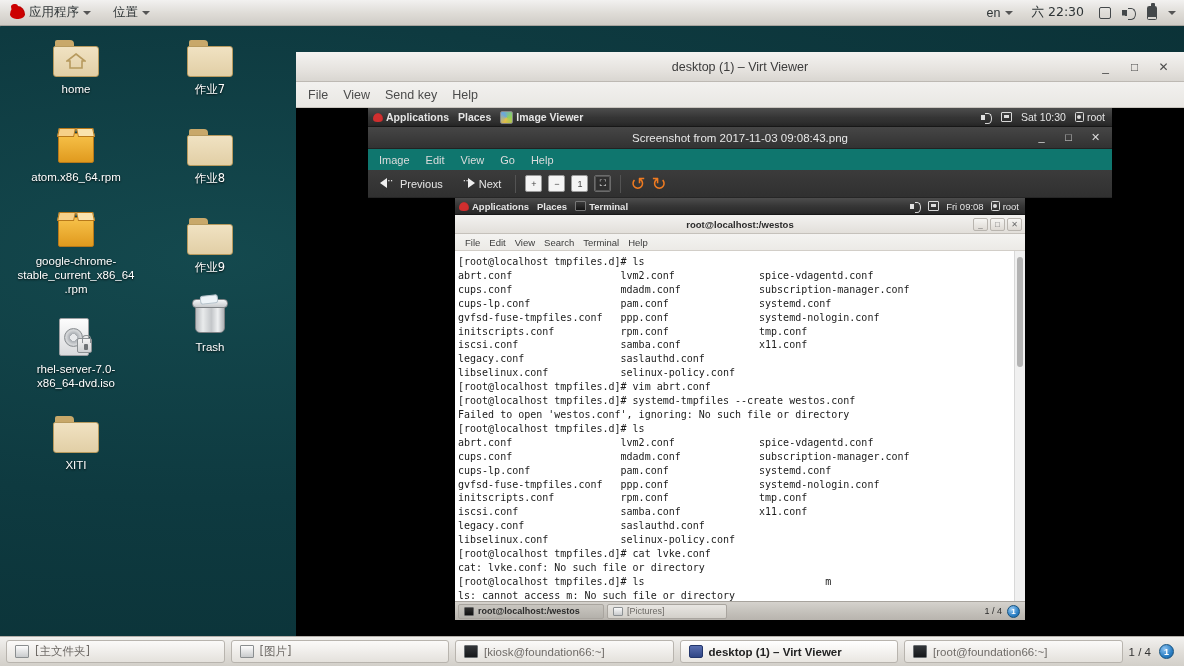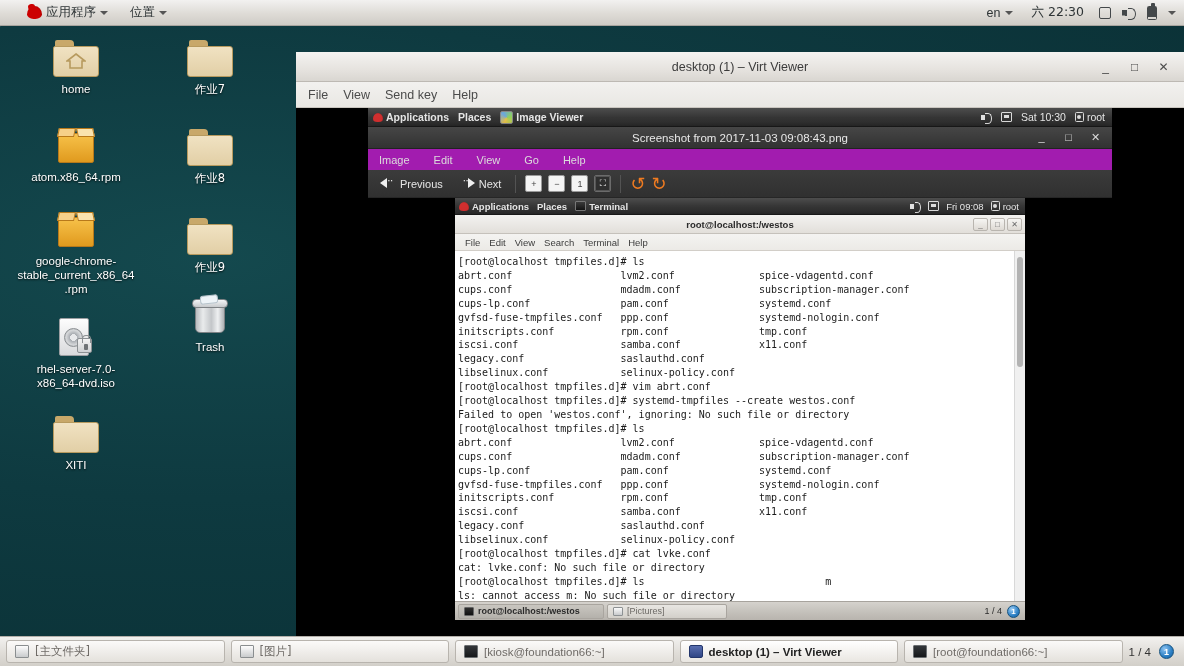--- a/index.html
+++ b/index.html
@@ -11,21 +11,21 @@
   }
   #screen { position: relative; width: 1184px; height: 666px; overflow: hidden; }
 
   
   #host-top-panel {
     position: absolute; left: 0; top: 0; width: 1184px; height: 26px;
     background: linear-gradient(180deg,#f2f1f0 0%,#dedbd6 55%,#cfccc6 100%);
     border-bottom: 1px solid #a8a49e;
     display: flex; align-items: center; font-size: 12.5px; color: #2e3436;
   }
-  .hp-left { display: flex; align-items: center; gap: 14px; padding-left: 23px; }
+  .hp-left { display: flex; align-items: center; gap: 14px; padding-left: 6px; }
   .hp-right { margin-left: auto; display: flex; align-items: center; gap: 11px; padding-right: 8px; }
   .hp-item { display: flex; align-items: center; gap: 4px; padding: 2px 4px; cursor: default; }
   .redhat-logo {
     width: 15px; height: 13px;
     background: radial-gradient(circle at 45% 60%, #cc0000 55%, #8b0000 100%);
     border-radius: 55% 55% 48% 48% / 70% 70% 40% 40%;
     position: relative; display: inline-block;
   }
   .redhat-logo:after {
     content: ""; position: absolute; left: 1px; top: -2px; width: 7px; height: 5px;
@@ -202,21 +202,21 @@
   }
   #iv-titlebar {
     height: 22px; background: linear-gradient(180deg,#464646 0%,#323232 100%);
     position: relative; display: flex; align-items: center;
     border-bottom: 1px solid #222;
   }
   #iv-title { position: absolute; left: 0; right: 0; text-align: center; font-size: 11.5px; color: #e8e8e8; }
   .iv-btns { margin-left: auto; display: flex; align-items: center; gap: 14px; padding-right: 10px; z-index: 2; }
   .iv-btns .wbtn { color: #dcdcdc; font-size: 11px; }
   #iv-menubar {
-    height: 21px; background: #a21caf; display: flex; align-items: center; gap: 14px; padding-left: 6px;
+    height: 21px; background: #0f766e; display: flex; align-items: center; gap: 6px; padding-left: 6px;
   }
   #iv-menubar .mi { font-size: 11px; color: #dcdcdc; padding: 2px 5px; cursor: default; }
   #iv-toolbar {
     height: 28px; background: linear-gradient(180deg,#3b3b3b 0%,#303030 100%);
     border-bottom: 1px solid #262626;
     display: flex; align-items: center; gap: 6px; padding-left: 7px;
   }
   .tb-btn { display: flex; align-items: flex-start; gap: 4px; color: #e6e6e6; font-size: 11px; padding: 3px 5px; border-radius: 3px; cursor: default; }
   .tb-sep { width: 1px; height: 18px; background: #535353; margin: 0 3px; }
   .arrow-prev, .arrow-next { width: 16px; height: 11px; position: relative; }

